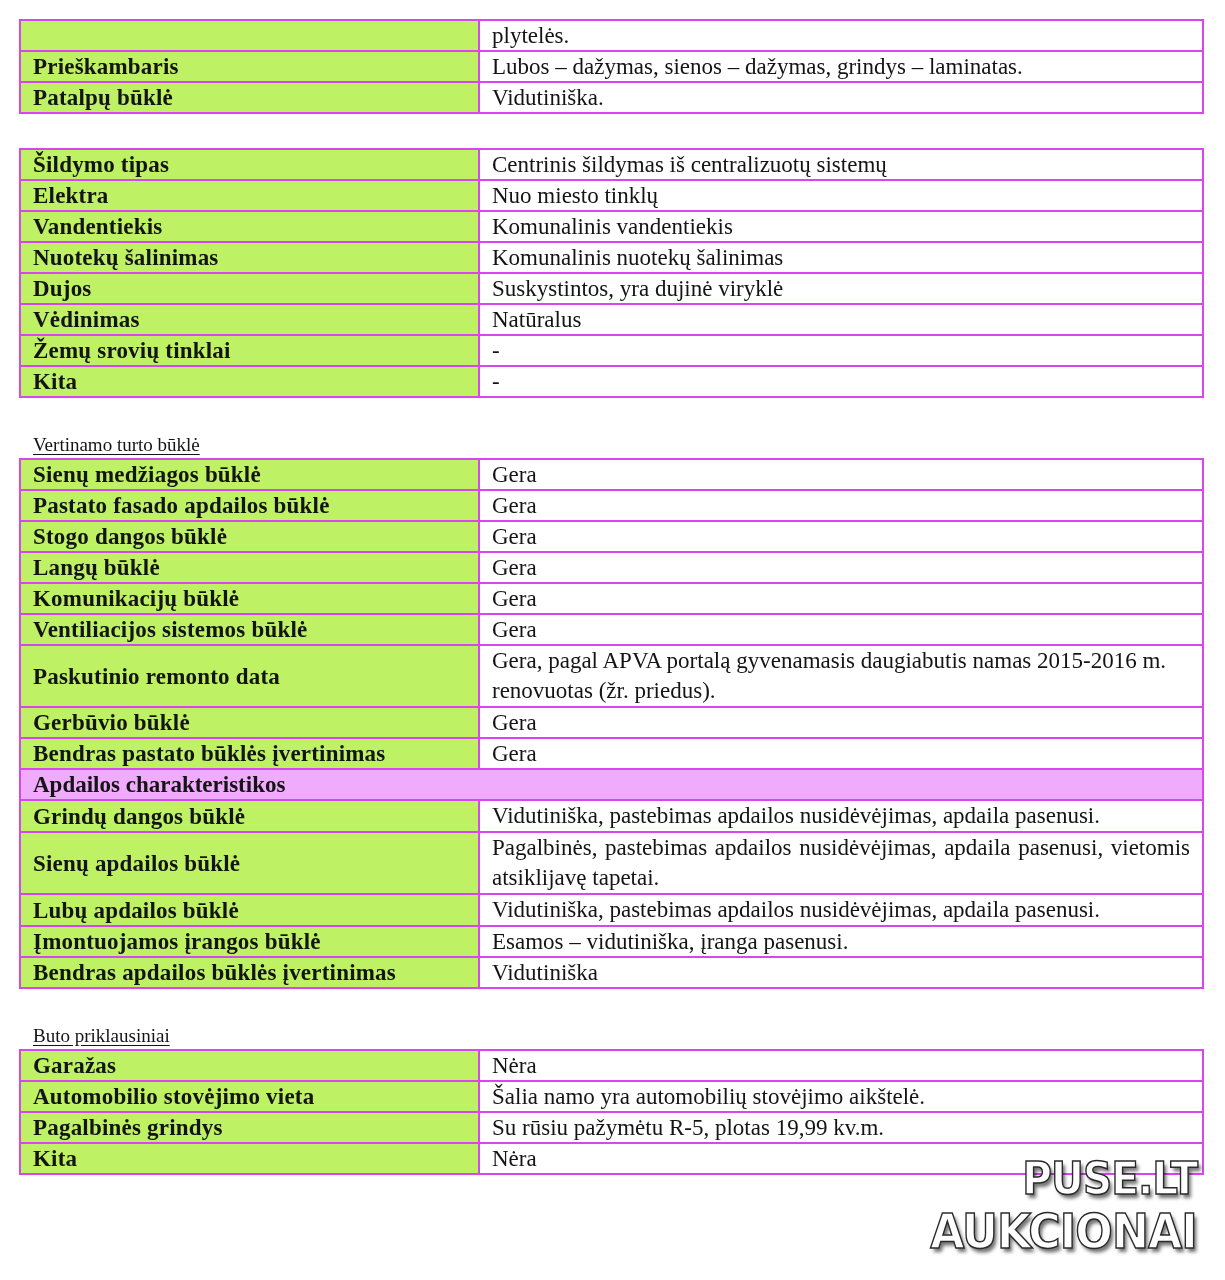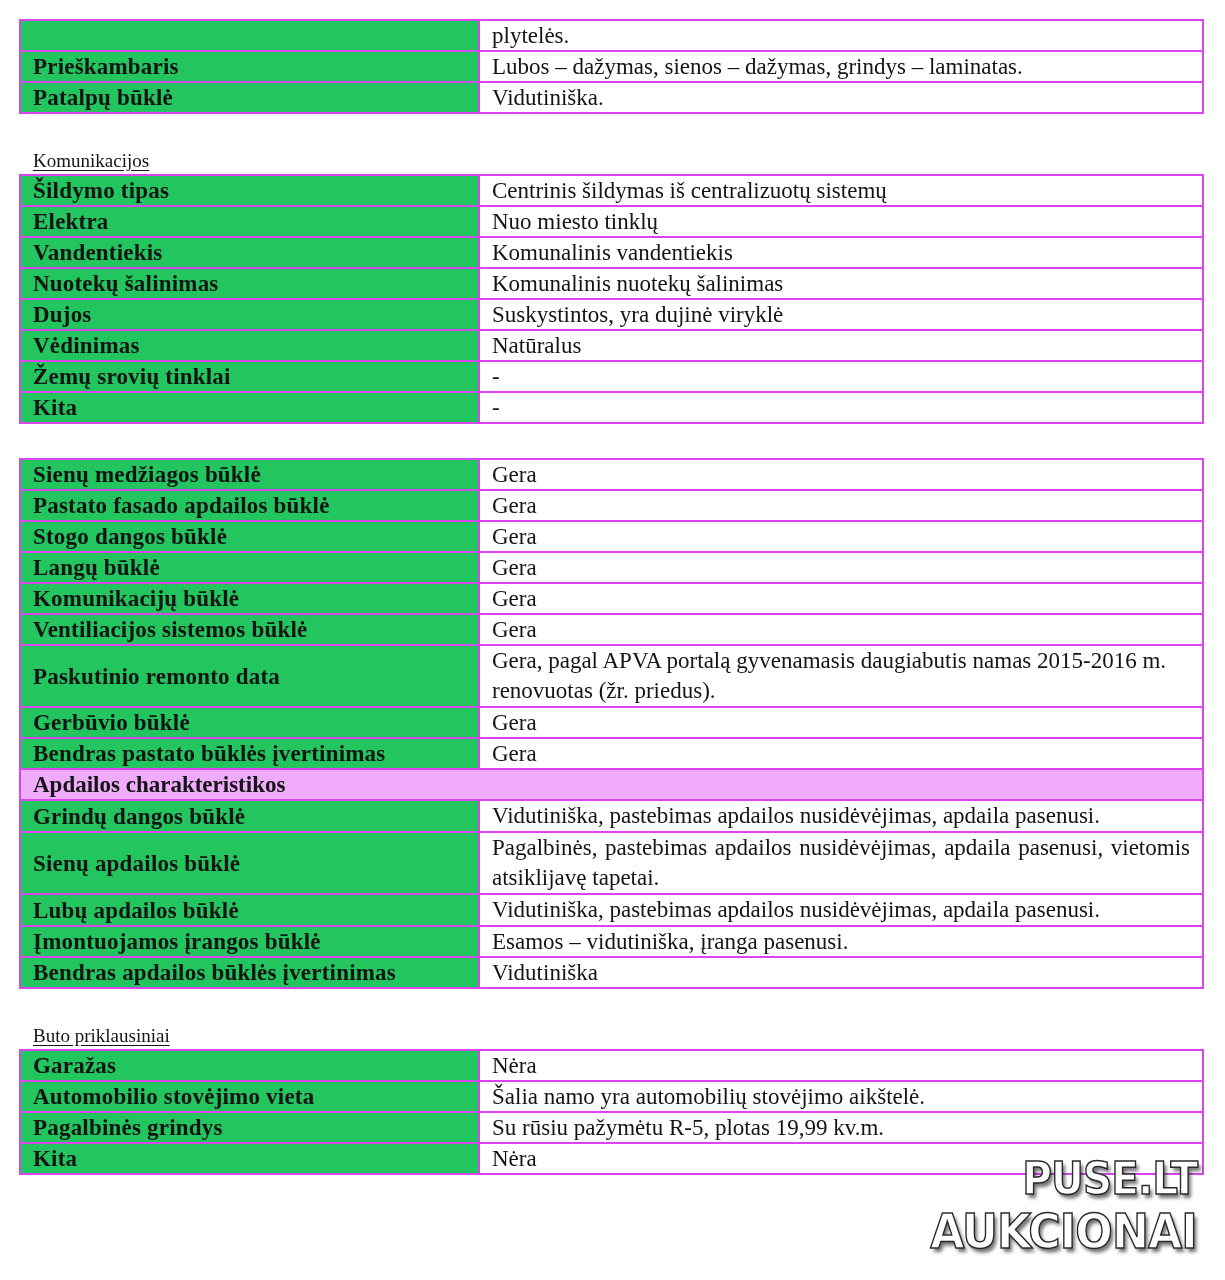--- a/index.html
+++ b/index.html
@@ -16,21 +16,21 @@
   table.kv col.val { width: 724px; }
   table.kv td {
     border: 2px solid #d946ef;
     padding: 0 12px;
     height: 27px;
     font-size: 23px;
     line-height: 29px;
     vertical-align: middle;
   }
   table.kv td.label {
-    background: #22c55e;
+    background: #bef264;
     font-weight: bold;
     letter-spacing: 0.2px;
   }
   table.kv td.value { background: #ffffff; }
   table.kv td.value.justify { text-align: justify; text-align-last: left; vertical-align: top; line-height: 30px; }
   table.kv td.value.two { vertical-align: top; line-height: 30px; }
   table.kv td.subhead { background: #f0abfc; font-weight: bold; }
   .caption {
     font-size: 19px; text-decoration: underline; text-underline-offset: 3px;
     margin: 0 0 0 14px; height: 26px; line-height: 26px;
@@ -69,21 +69,20 @@
     </tr>
     <tr>
       <td class="label">Patalpų būklė</td>
       <td class="value">Vidutiniška.</td>
     </tr>
   </tbody>
     </table>
 
   <div class="gap1"></div>
 
-  <div class="caption">Komunikacijos</div>
   <table class="kv">
     <colgroup>
         <col class="lbl">
         <col class="val">
       </colgroup>
     <tbody>
         <tr>
       <td class="label">Šildymo tipas</td>
       <td class="value">Centrinis šildymas iš centralizuotų sistemų</td>
     </tr>
@@ -113,20 +112,21 @@
     </tr>
     <tr>
       <td class="label">Kita</td>
       <td class="value">-</td>
     </tr>
   </tbody>
     </table>
 
   <div class="gap2"></div>
 
+  <div class="caption">Vertinamo turto būklė</div>
   <table class="kv">
     <colgroup>
         <col class="lbl">
         <col class="val">
       </colgroup>
     <tbody>
         <tr>
       <td class="label">Sienų medžiagos būklė</td>
       <td class="value">Gera</td>
     </tr>

